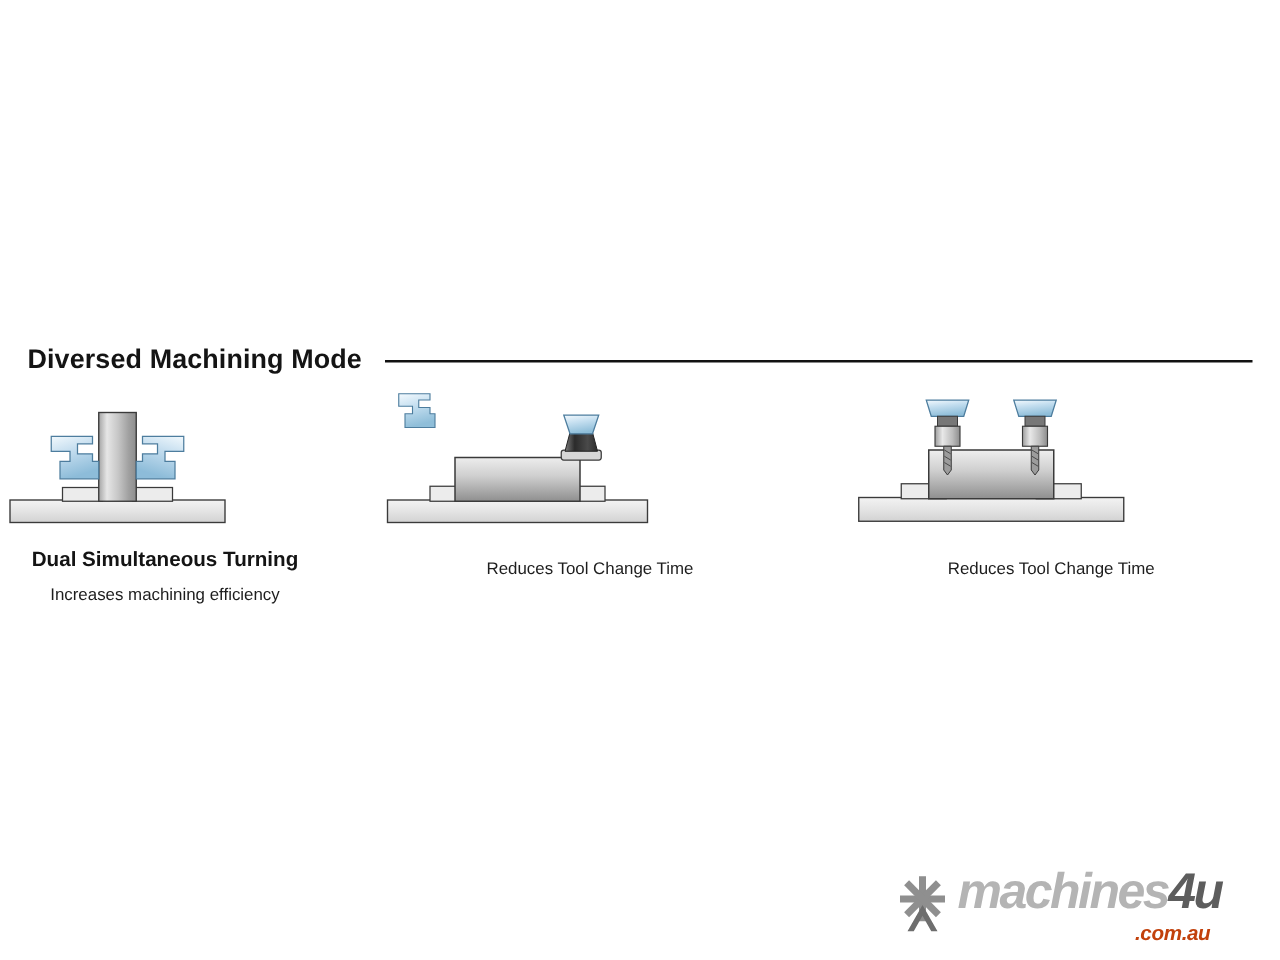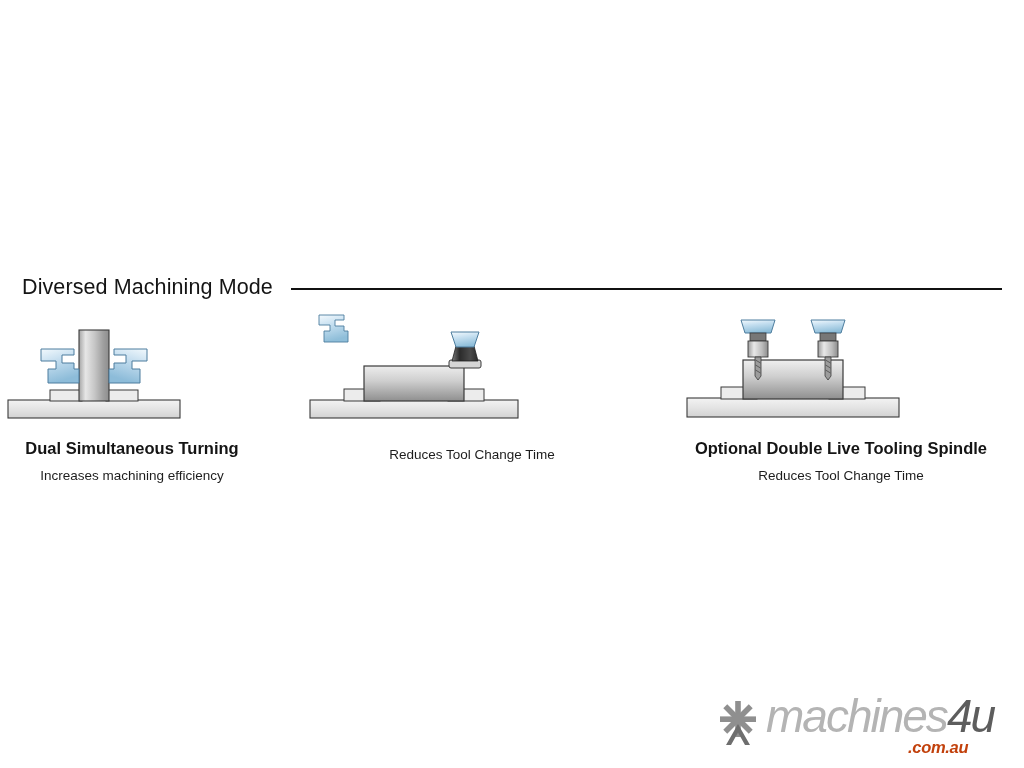--- a/index.html
+++ b/index.html
@@ -21,21 +21,21 @@
     position: absolute;
     left: 22px;
     top: 272px;
     width: 980px;
     height: 30px;
     display: flex;
     align-items: center;
   }
   #section-title {
     font-size: 21.5px;
-    font-weight: normal;
+    font-weight: bold;
     letter-spacing: 0.1px;
     color: #141414;
     white-space: nowrap;
   }
   #title-rule {
     flex: 1 1 auto;
     height: 0;
     border-top: 2px solid #111111;
     margin-left: 18px;
     margin-top: 3px;
@@ -92,22 +92,22 @@
   }
   #logo-mark {
     position: absolute;
     left: 0;
     top: 2px;
   }
   #logo-word {
     position: absolute;
     left: 52px;
     top: -3px;
-    font-size: 46px;
-    font-weight: normal;
+    font-size: 40px;
+    font-weight: bold;
     font-style: italic;
     letter-spacing: -2px;
     line-height: 1;
     color: #b4b4b4;
     white-space: nowrap;
   }
   #logo-word .num4,
   #logo-word .letteru {
     color: #5d5d5d;
   }
@@ -279,21 +279,20 @@
         <path d="M 140 10 L 174 10 L 170 23 L 144 23 Z" fill="url(#p3blue)" stroke="#4d7d9e" stroke-width="1"></path>
         <rect x="149" y="23" width="16" height="8" fill="#777777" stroke="#3a3a3a" stroke-width="0.8"></rect>
         <rect x="147" y="31" width="20" height="16" fill="url(#p3holder)" stroke="#3a3a3a" stroke-width="0.9"></rect>
 
         <path d="M 154 47 L 160 47 L 160 66 L 157 70 L 154 66 Z" fill="#9c9c9c" stroke="#3a3a3a" stroke-width="0.8"></path>
         <path d="M 154.5 50 L 159.5 53 M 154.5 55 L 159.5 58 M 154.5 60 L 159.5 63" stroke="#4a4a4a" stroke-width="0.8" fill="none"></path>
       </g>
     </svg>
   </div>
   <div class="caption-block">
-    <div class="caption-title">Optional Double Live Tooling Spindle</div>
     <div class="caption-sub">Reduces Tool Change Time</div>
   </div>
 </div>
 
 <div id="logo">
   <div id="logo-mark">
     <svg width="48" height="50" viewBox="0 0 48 50" xmlns="http://www.w3.org/2000/svg">
       <g fill="#8f8f8f">
 
         <rect x="21.2" y="3" width="5.6" height="36"></rect>

